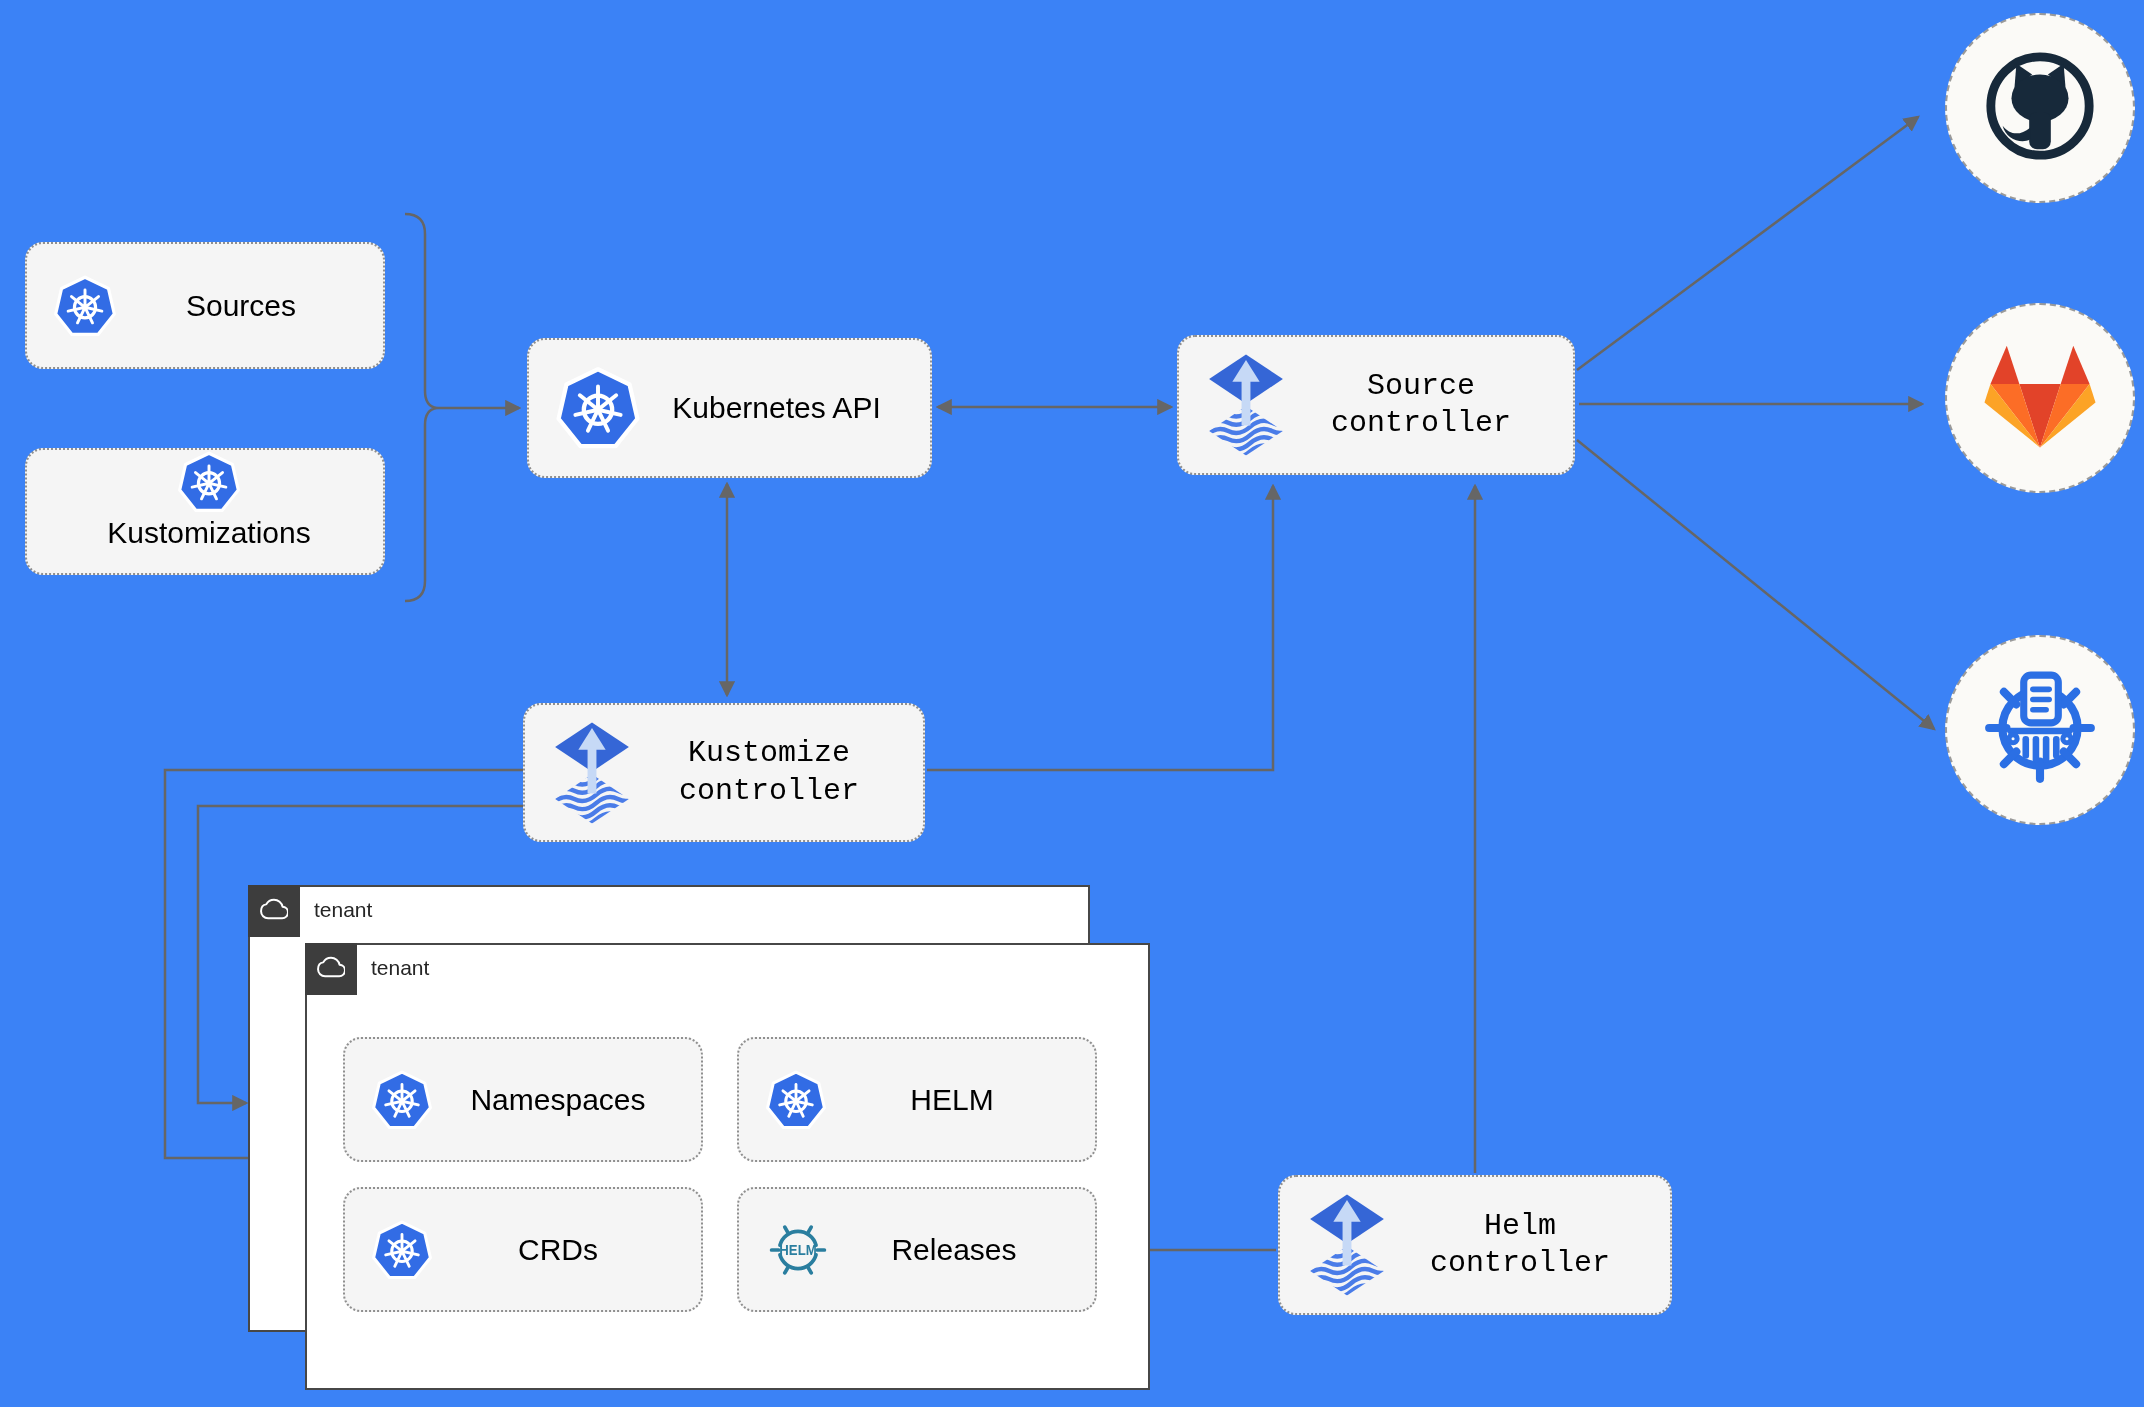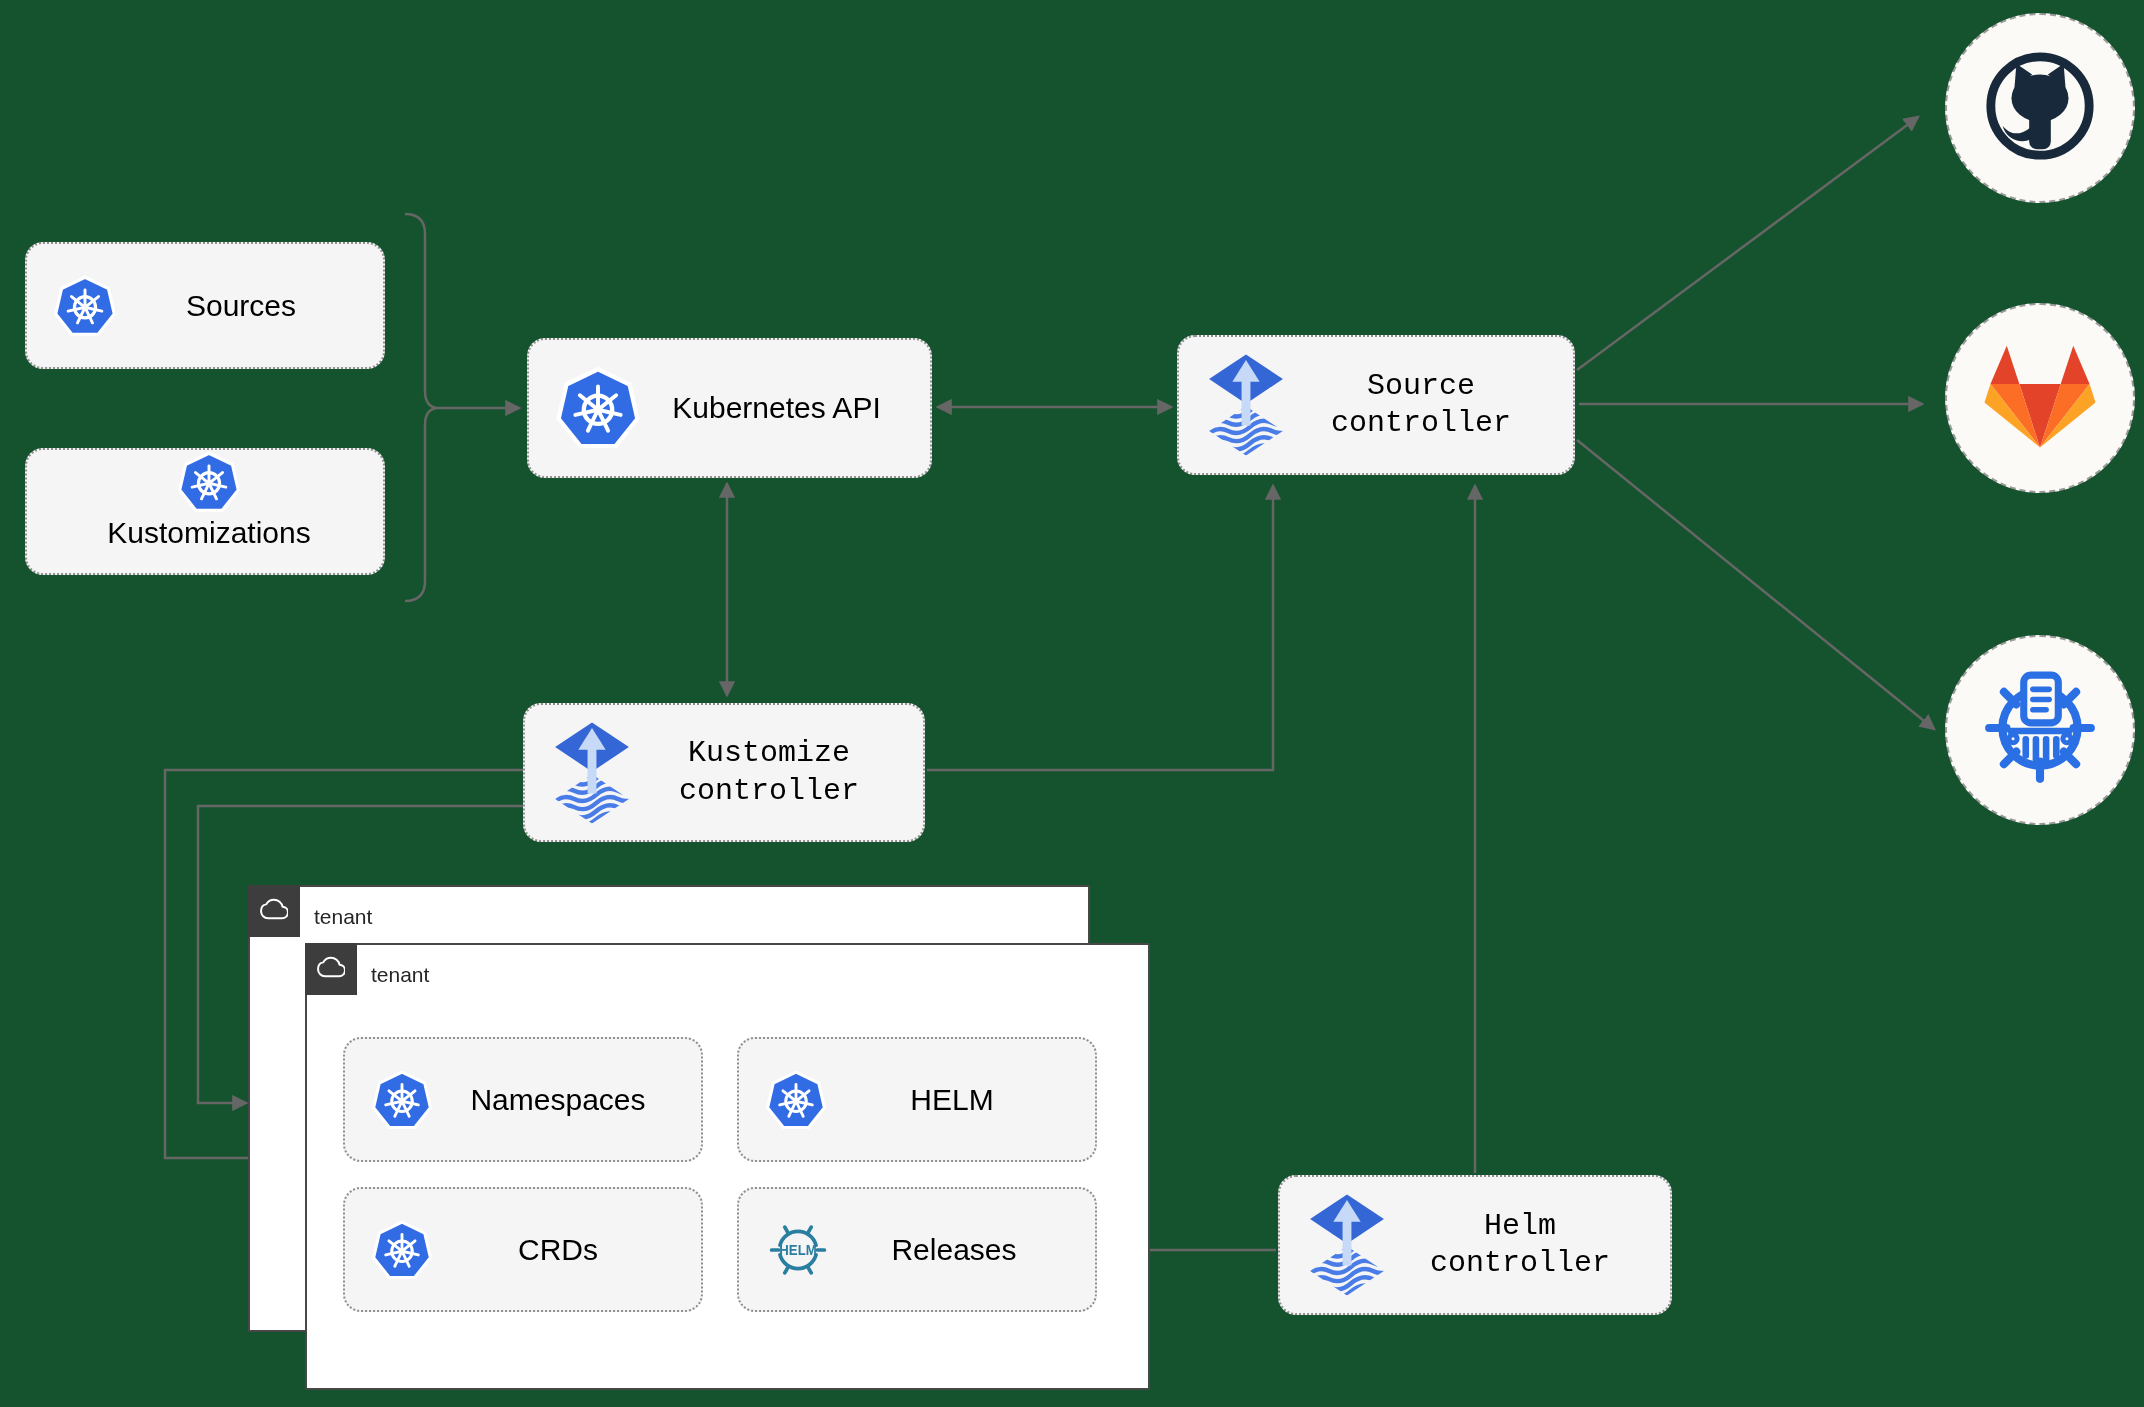--- a/index.html
+++ b/index.html
@@ -1,18 +1,18 @@
 <!DOCTYPE html>
 <html><head>
 <meta charset="utf-8">
 <style>
   html,body { margin:0; padding:0; background:#ffffff; }
   #stage {
     position:relative; width:2144px; height:1407px;
-    font-family:"Liberation Sans", sans-serif; background:#14532d; overflow:hidden;
+    font-family:"Liberation Sans", sans-serif; background:#3b82f6; overflow:hidden;
   }
   
   #wires { position:absolute; left:0; top:0; z-index:1; pointer-events:none; }
 
   
   .node {
     position:absolute; display:flex; align-items:center;
     background:#f5f5f5; border:2px dotted #8f8f8f; border-radius:18px;
     box-sizing:border-box; z-index:4; padding:0 18px 0 26px;
   }
@@ -27,21 +27,21 @@
   
   .tenant {
     position:absolute; background:#ffffff; border:2.5px solid #474747;
     box-sizing:border-box;
   }
   .tenant-header {
     position:absolute; left:-2.5px; top:-2.5px; width:52px; height:52px;
     background:#3d3d3d; display:flex; align-items:center; justify-content:center;
   }
   .tenant-label {
-    position:absolute; left:64px; top:11px; font-size:21px; color:#262626;margin-top:7px;
+    position:absolute; left:64px; top:11px; font-size:21px; color:#262626;
   }
   #tenant-back  { z-index:2; }
   #tenant-front { z-index:3; }
   .tenant .node { z-index:5; }
 
   
   .svc-circle {
     position:absolute; width:190px; height:190px; border-radius:50%;
     background:#fbfaf7; border:2.5px dashed #9a9a9a; box-sizing:border-box;
     display:flex; align-items:center; justify-content:center; z-index:4;

